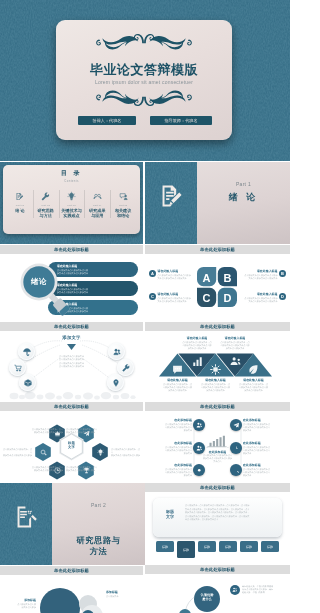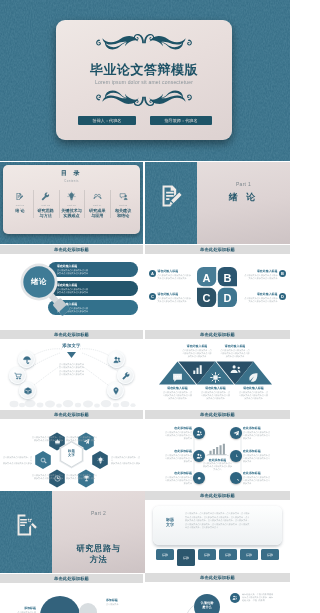--- a/index.html
+++ b/index.html
@@ -65,21 +65,21 @@
   .part .pic{position:absolute;left:13px;top:21px;}
   .part .pn{position:absolute;left:52px;right:0;top:19px;text-align:center;
             font-size:5px;color:#7d878d;letter-spacing:.3px;}
   .part .pt{position:absolute;left:52px;right:0;top:29px;text-align:center;
             font-size:9px;font-weight:bold;color:#24566a;letter-spacing:3px;}
   .part .pt2{position:absolute;left:52px;right:0;top:28px;text-align:center;
              font-size:8.2px;font-weight:bold;color:#24566a;line-height:10.5px;
              letter-spacing:.6px;white-space:pre-line;margin-top:25px;}
 
   
-  .w{width:143px;height:74px;background:#fff;position:relative;}
+  .w{width:143px;height:66px;background:#fff;position:relative;}
   .h70{height:69px;} .h71{height:70px;} .h72{height:71px;}
   .col.r .w{width:145px;}
   .h1{font-size:2.9px;color:#2d6a85;font-weight:bold;letter-spacing:.05px;}
   .p1{font-size:2.1px;color:#a3abb0;line-height:3.1px;letter-spacing:0;}
   .p1w{font-size:2.1px;color:#e2eaee;line-height:3.1px;}
   .h1w{font-size:2.9px;color:#ffffff;font-weight:bold;}
 
   svg{display:block;overflow:visible;}
 
   

